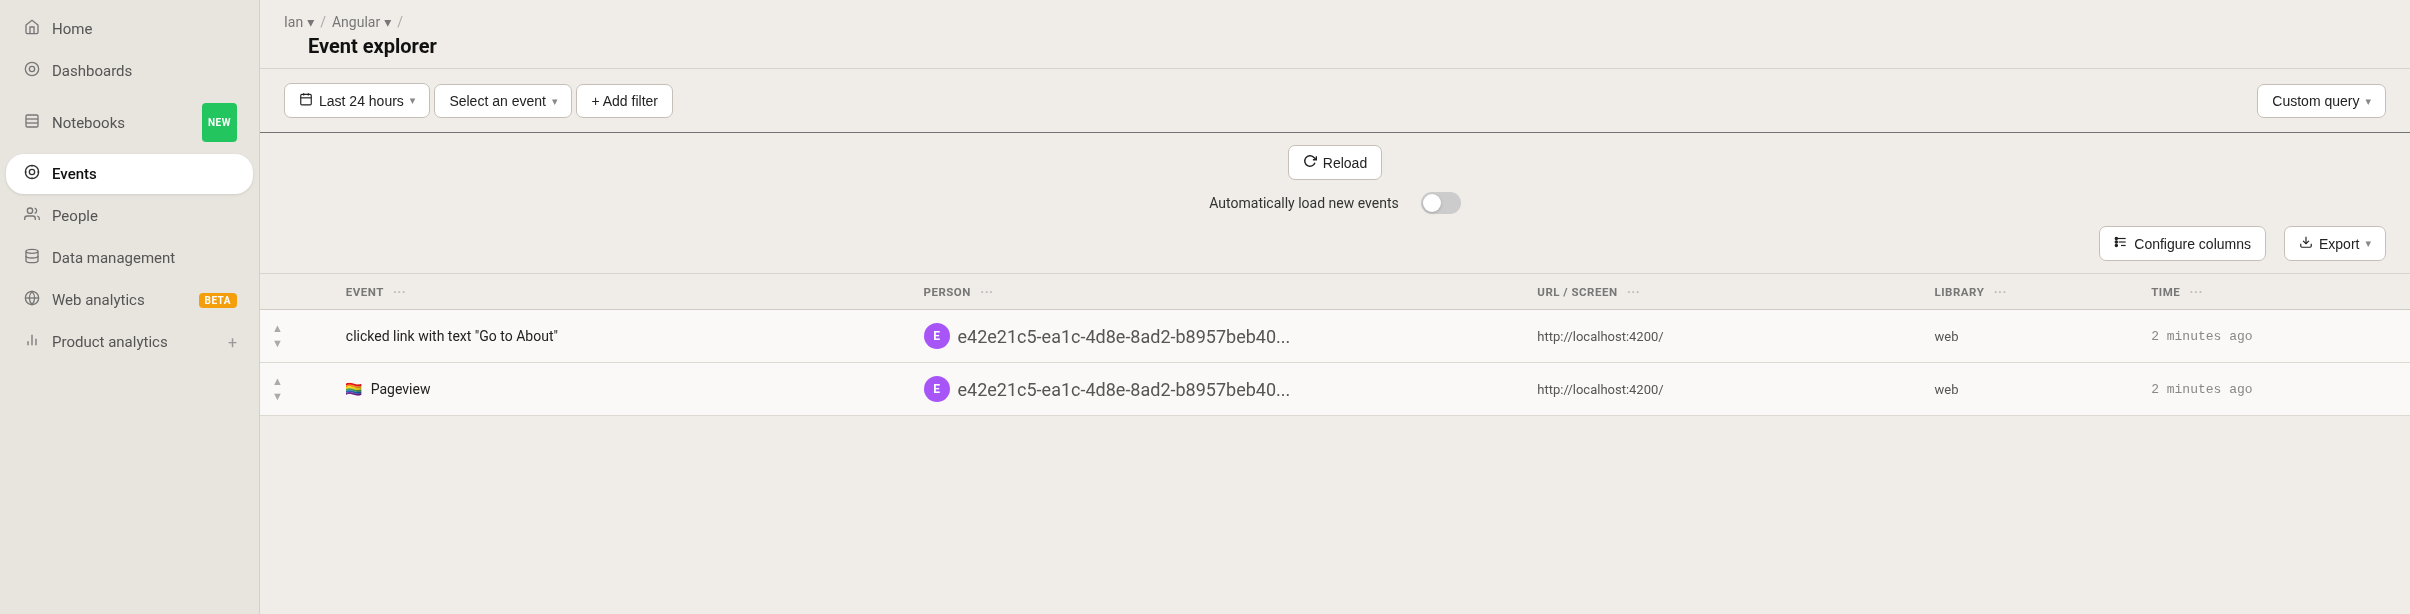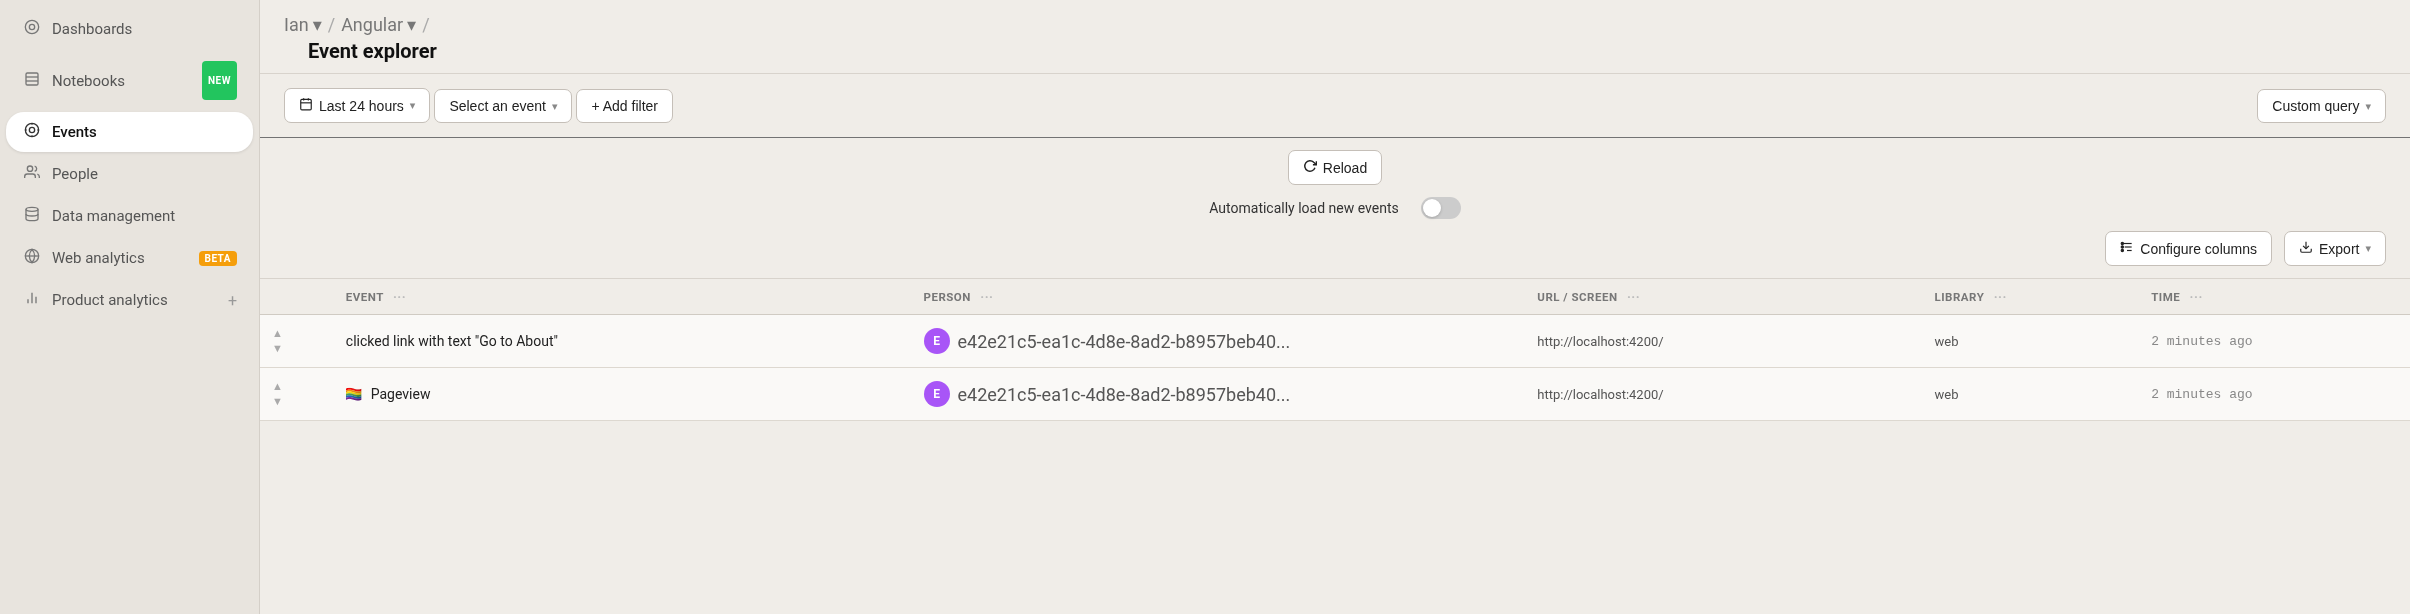--- a/index.html
+++ b/index.html
@@ -84,21 +84,21 @@
     
     .header {
       padding: 14px 24px 10px;
       border-bottom: 1px solid #d8d3cc;
       background: #f0ede8;
     }
     .breadcrumb {
       display: flex;
       align-items: center;
       gap: 6px;
-      font-size: 18px;
+      font-size: 14px;
       color: #777;
       margin-bottom: 4px;
     }
     .breadcrumb-item {
       display: flex;
       align-items: center;
       gap: 4px;
       cursor: pointer;
     }
     .breadcrumb-sep { color: #aaa; }
@@ -143,21 +143,21 @@
       gap: 12px;
       padding: 12px 24px;
       border-bottom: 1px solid #d8d3cc;
       background: #f0ede8;
       flex-direction: column;
     }
     .toolbar2-right {
       margin-left: auto;
       display: flex;
       align-items: center;
-      gap: 12px;
+      gap: 18px;
     }
     .toggle-wrapper {
       display: flex;
       align-items: center;
       gap: 22px;
       font-size: 14px;
       color: #333;
     }
     .toggle {
       width: 40px;
@@ -272,20 +272,29 @@
     .col-person { width: 340px; }
     .col-url { width: 220px; }
     .col-library { width: 120px; }
     .col-time { width: 150px; }
   </style>
 </head>
 <body>
 
 <div class="sidebar">
 
+  <div class="sidebar-item">
+    <span class="icon">
+      <svg width="16" height="16" viewBox="0 0 24 24" fill="none" stroke="currentColor" stroke-width="2">
+          <path d="M3 9l9-7 9 7v11a2 2 0 01-2 2H5a2 2 0 01-2-2z"></path>
+          <polyline points="9 22 9 12 15 12 15 22"></polyline>
+        </svg>
+    </span>
+    <span>Home</span>
+  </div>
 
   <div class="sidebar-item">
     <span class="icon">
       <svg width="16" height="16" viewBox="0 0 24 24" fill="none" stroke="currentColor" stroke-width="2">
           <circle cx="12" cy="12" r="10"></circle>
           <circle cx="12" cy="12" r="4"></circle>
         </svg>
     </span>
     <span>Dashboards</span>
   </div>

